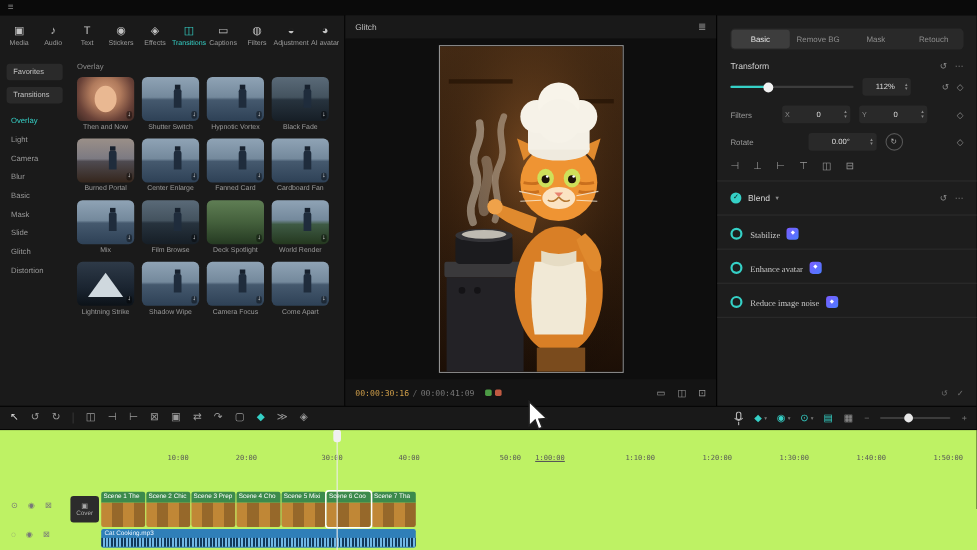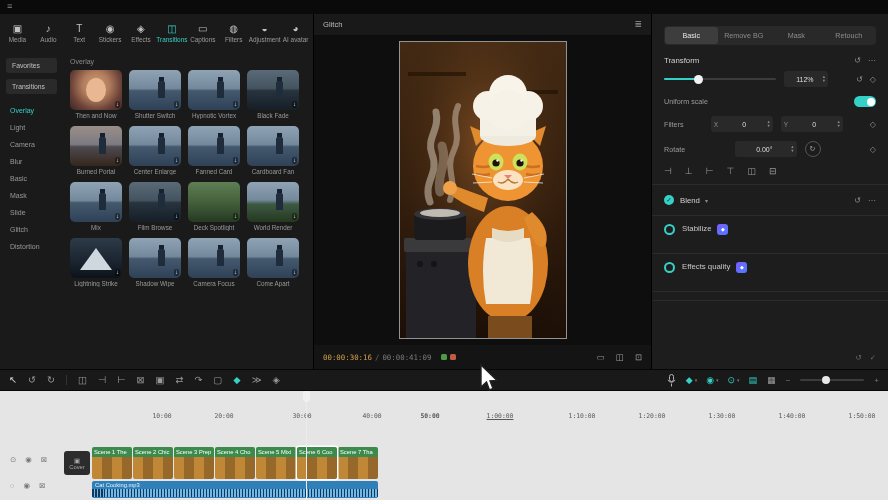--- a/index.html
+++ b/index.html
@@ -83,21 +83,21 @@
   .stepper{width:62px;height:16px;background:#292929;border-radius:3px;display:flex;align-items:center;padding:0 3px;box-sizing:border-box;margin-left:8px;}
   .stepper .axis{font-size:6.5px;color:#8a8a8a;margin-right:3px;}
   .stepper .val{flex:1;text-align:center;font-size:7px;color:#dedede;}
   .rot-circle{margin-left:8px;width:14px;height:14px;border:1px solid #555;border-radius:50%;display:flex;align-items:center;justify-content:center;font-size:7px;color:#aaa;}
   #align-row{margin-top:9px;display:flex;gap:13px;}
   #align-row span{font-size:9px;color:#9a9a9a;}
   .divider{height:1px;background:#2c2c2c;margin:8px -12px 0 -12px;}
   .blend-row{margin-top:8px;height:14px;}
   .check-circle{width:10px;height:10px;border-radius:50%;background:var(--accent);color:#10201e;font-size:6.5px;line-height:10px;text-align:center;margin-right:6px;}
   .blend-chv{font-size:6px;color:#8a8a8a;margin-left:5px;}
-  .feat{height:21px;display:flex;align-items:flex-start;margin-top:8px;}
+  .feat{height:21px;display:flex;align-items:flex-end;margin-top:1px;font-family:Liberation Serif, serif;}
   .ring{width:7px;height:7px;border:2px solid var(--accent);border-radius:50%;margin-right:7px;}
   .feat-lb{font-size:7.8px;color:#c8c8c8;}
   .badge{margin-left:6px;width:11px;height:11px;border-radius:3px;background:linear-gradient(135deg,#7b5cff,#4a7dff);color:#fff;font-size:5px;line-height:11px;text-align:center;}
   .chv{margin-left:6px;font-size:6px;color:#8a8a8a;}
   #insp-bottom-ics{position:absolute;right:12px;bottom:7px;display:flex;gap:8px;}
   #insp-bottom-ics span{font-size:7.5px;color:#6a6a6a;}
   
   #tl-toolbar{position:absolute;left:0;top:369px;width:888px;height:22px;background:#191919;border-top:1px solid #060606;border-bottom:1px solid #060606;box-sizing:border-box;display:flex;align-items:center;padding:0 9px;}
   #tl-left{display:flex;align-items:center;gap:11px;}
   .tic{font-size:9.5px;color:#9a9a9a;line-height:10px;}
@@ -106,21 +106,21 @@
   .tdiv{width:1px;height:10px;background:#333;}
   #tl-right{margin-left:auto;display:flex;align-items:center;gap:10px;}
   .pill{display:flex;align-items:center;gap:2px;}
   .pill .pic{font-size:9px;color:var(--accent);}
   .pill .pch{font-size:5px;color:#777;}
   .gic{font-size:9px;color:#9a9a9a;}
   #zoom-slider{position:relative;width:64px;height:2px;background:#3c3c3c;border-radius:1px;}
   #zoom-slider .zknob{position:absolute;left:22px;top:-3px;width:8px;height:8px;border-radius:50%;background:#e8e8e8;}
   .zpm{font-size:8px;color:#777;}
   
-  #tl-body{position:absolute;left:0;top:391px;width:888px;height:109px;background:#e5e5e5;}
+  #tl-body{position:absolute;left:0;top:391px;width:888px;height:109px;background:#bef264;}
   .rlb{position:absolute;top:21px;transform:translateX(-50%);font-size:6.4px;color:#585858;font-family:"DejaVu Sans Mono",monospace;}
   #track-controls{position:absolute;left:0;top:0;}
   .tc-row{position:absolute;display:flex;gap:9px;left:10px;}
   .tc-row.video{top:64px;}
   .tc-row.audio{top:90px;}
   .tcic{font-size:7.5px;color:#787878;}
   #cover-btn{position:absolute;left:64px;top:60px;width:26px;height:24px;background:#2c2c2c;border-radius:3px;display:flex;flex-direction:column;align-items:center;justify-content:center;}
   #cover-btn .cic{font-size:6.5px;color:#aaa;line-height:7px;}
   #cover-btn .clb{font-size:5.8px;color:#aaa;}
   #video-track{position:absolute;left:92px;top:56px;display:flex;}
@@ -434,26 +434,20 @@
         <span>▴</span>
         <span>▾</span>
       </span>
     </span>
     <span class="rt-ics">
       <span>↺</span>
       <span>◇</span>
     </span>
   </div>
 
-  <div class="irow uni-row">
-    <span class="lb-dim">Uniform scale</span>
-    <span class="toggle">
-        <span class="tknob"></span>
-      </span>
-  </div>
 
   <div class="irow pos-row">
     <span class="lb-dim">Filters</span>
     <span class="stepper" style="margin-left:auto">
       <span class="axis">X</span>
       <span class="val">0</span>
       <span class="chv-col">
         <span>▴</span>
         <span>▾</span>
       </span>
@@ -511,24 +505,29 @@
 
   <div id="feature-rows">
       <div class="feat">
         <span class="ring"></span>
         <span class="feat-lb">Stabilize</span>
         <span class="badge">◆</span>
       </div>
       <div class="divider"></div>
       <div class="feat">
         <span class="ring"></span>
-        <span class="feat-lb">Effects quality</span>
+        <span class="feat-lb">Enhance avatar</span>
         <span class="badge">◆</span>
       </div>
       <div class="divider"></div>
+      <div class="feat">
+        <span class="ring"></span>
+        <span class="feat-lb">Reduce image noise</span>
+        <span class="badge">◆</span>
+      </div>
       <div class="divider"></div>
     </div>
 
   <div id="insp-bottom-ics">
     <span>↺</span>
     <span>✓</span>
   </div>
 </div>
 
 <div id="tl-toolbar">
@@ -579,21 +578,21 @@
     <span class="zpm">+</span>
   </div>
 </div>
 
 <div id="tl-body">
   <div id="ruler">
       <span class="rlb" style="left: 162px;">10:00</span>
       <span class="rlb" style="left: 224px;">20:00</span>
       <span class="rlb" style="left: 302px;">30:00</span>
       <span class="rlb" style="left: 372px;">40:00</span>
-      <span class="rlb" style="left: 430px; font-weight: bold;">50:00</span>
+      <span class="rlb" style="left: 464px;">50:00</span>
       <span class="rlb" style="left: 500px; text-decoration: underline;">1:00:00</span>
       <span class="rlb" style="left: 582px;">1:10:00</span>
       <span class="rlb" style="left: 652px;">1:20:00</span>
       <span class="rlb" style="left: 722px;">1:30:00</span>
       <span class="rlb" style="left: 792px;">1:40:00</span>
       <span class="rlb" style="left: 862px;">1:50:00</span>
     </div>
   <div id="track-controls">
       <div class="tc-row video">
         <span class="tcic">⊙</span>

